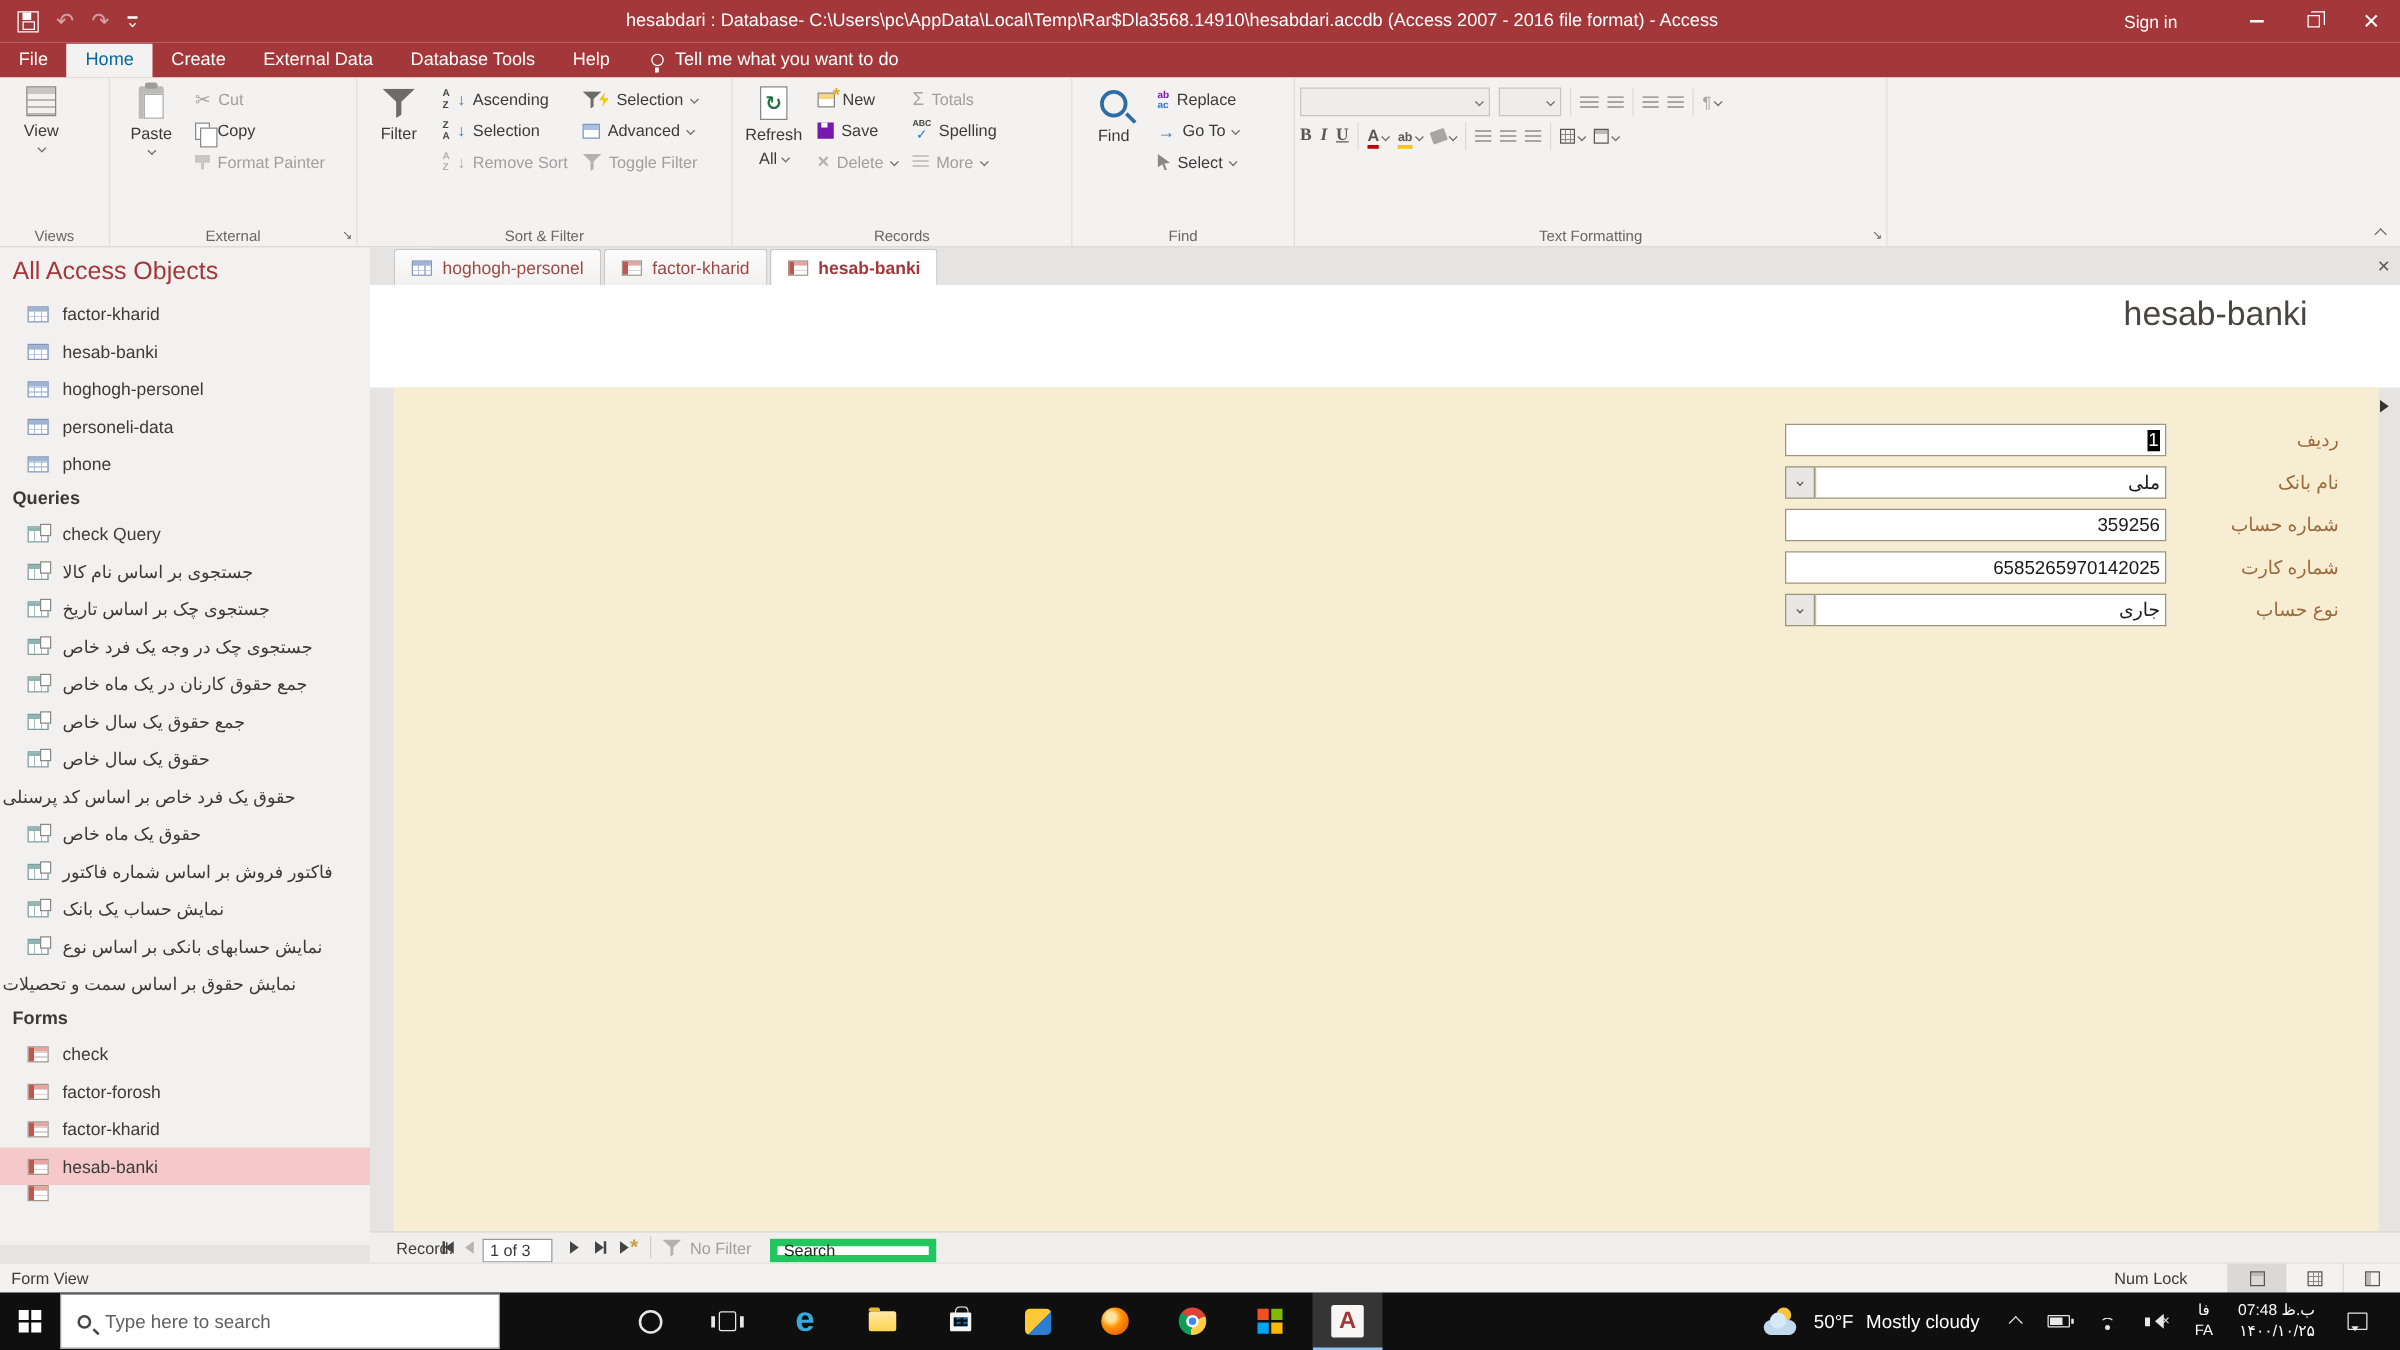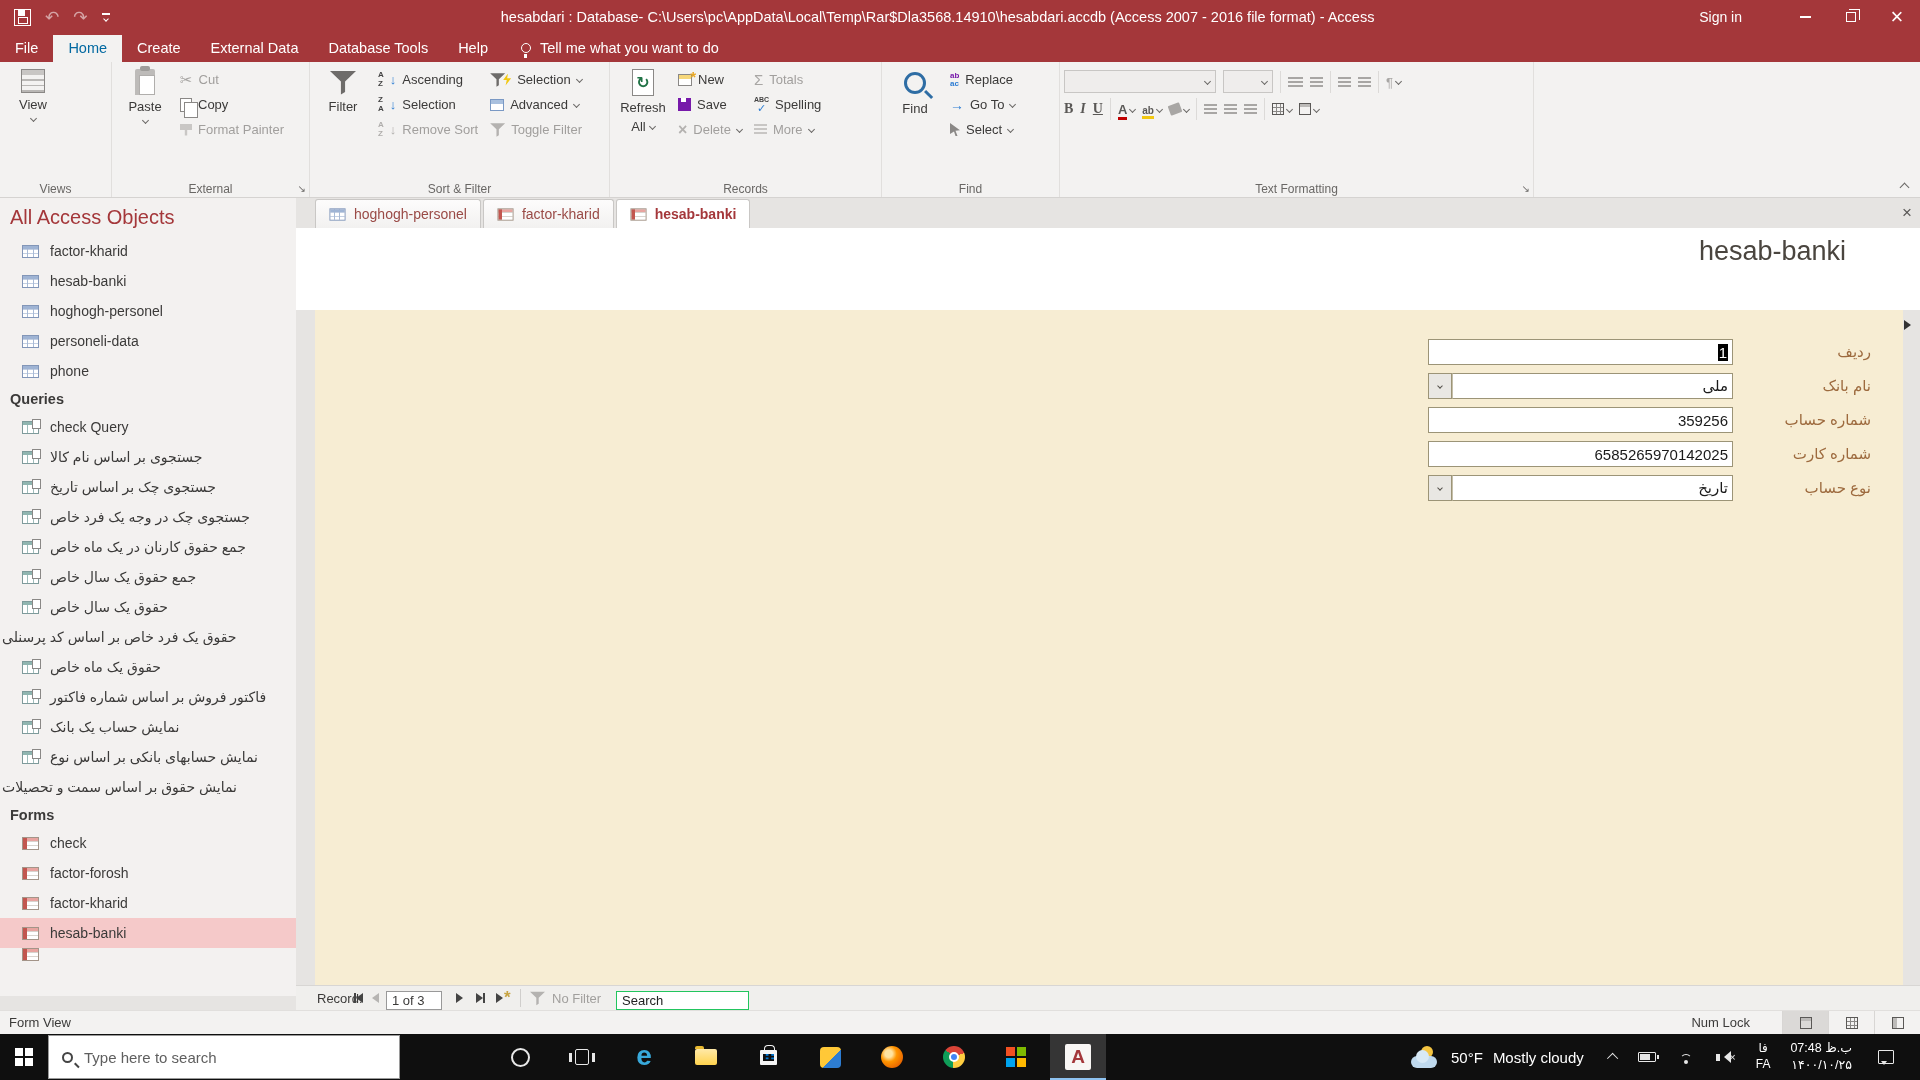--- a/index.html
+++ b/index.html
@@ -182,21 +182,21 @@
                border-top:1px solid #D8D6D4; font-size:13px; color:#3B3A39; }
   .rb-el { position:absolute; top:0; height:24px; display:flex; align-items:center; }
   .tri-r { width:0; height:0; border:5px solid transparent; border-left:7px solid #444; border-right:none; }
   .tri-l { width:0; height:0; border:5px solid transparent; border-right:7px solid #444; border-left:none; }
   .tri-l.dim { border-right-color:#B6B4B2; }
   .vbar { width:2px; height:10px; background:#444; }
   .rb-count { width:56px; height:19px; background:#fff; border:1px solid #999; padding-left:5px; display:flex; align-items:center; }
   .rb-star::before { content:'*'; color:#C8A442; font-size:17px; font-weight:bold; margin-left:1px; }
   .rb-sep { width:1px; height:18px; background:#D0CECC; }
   .rb-nofilter { color:#A19F9D; }
-  .rb-search { width:133px; height:19px; background:#fff; border:1px solid #22c55e; padding-left:5px; display:flex; align-items:center; color:#222; }
+  .rb-search { width:133px; height:19px; background:#fff; border:6px solid #22c55e; padding-left:5px; display:flex; align-items:center; color:#222; }
 
   
   .statusbar { position:absolute; left:0; right:0; top:1010px; height:24px; background:#F3F2F1;
                border-top:1px solid #E1DFDD; font-size:13px; color:#3B3A39; }
   .sb-left { position:absolute; left:9px; top:4px; }
   .sb-numlock { position:absolute; right:170px; top:4px; }
   .sb-views { position:absolute; right:0; top:0; height:24px; display:flex; }
   .sbv { width:46px; height:24px; border-left:1px solid #D8D6D4; display:flex; align-items:center; justify-content:center; }
   .sbv.active { background:#DBD9D7; }
   .sv-ic { width:12px; height:12px; border:1.2px solid #5A5856; }
@@ -305,21 +305,21 @@
         <div class="mtab"><span>Database Tools</span></div>
         <div class="mtab"><span>Help</span></div>
       </div>
     <div class="tellme">
       <span class="i-bulb"></span>
       <span>Tell me what you want to do</span>
     </div>
   </div>
 
   <div class="ribbon">
-    <div class="rgroup" style="width:112px">
+    <div class="rgroup" style="width:88px">
       <div class="bigbtn">
         <span class="i-view"></span>
         <span>View</span>
           <span class="chev"></span>
       </div>
       <div class="rg-label">Views</div>
     </div>
 
     <div class="rgroup" style="width:198px">
       <div class="bigbtn">
@@ -750,21 +750,21 @@
             <span class="fval">6585265970142025</span>
           </span>
           <span class="field-label">شماره کارت</span>
         </div>
 
         <div class="field-row combo">
           <span class="dd-btn">
             <span class="chev"></span>
           </span>
           <span class="field-input">
-            <span class="fval">تاریخ</span>
+            <span class="fval">جاری</span>
           </span>
           <span class="field-label">نوع حساب</span>
         </div>
       </div>
   </div>
 
   <div class="recordbar">
     <span class="rb-el" style="left:21px">Record:</span>
     <span class="rb-el" style="left:58px">
         <span class="vbar"></span>

